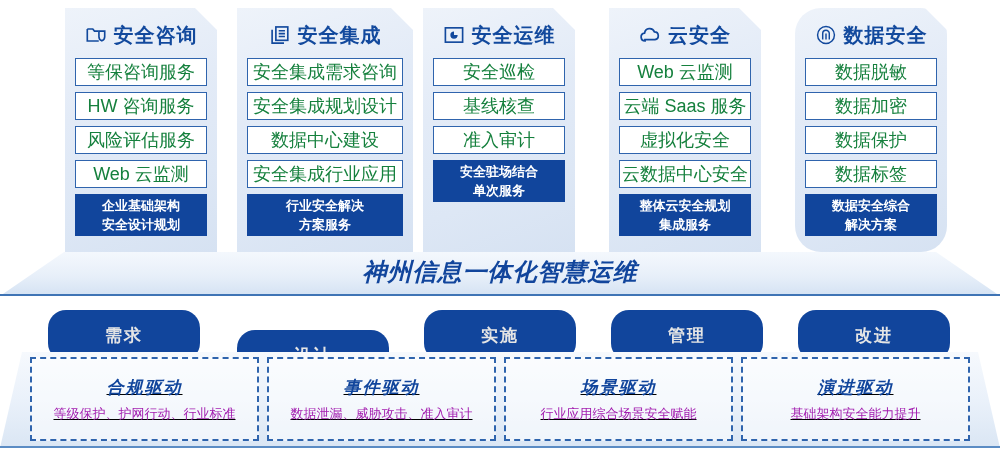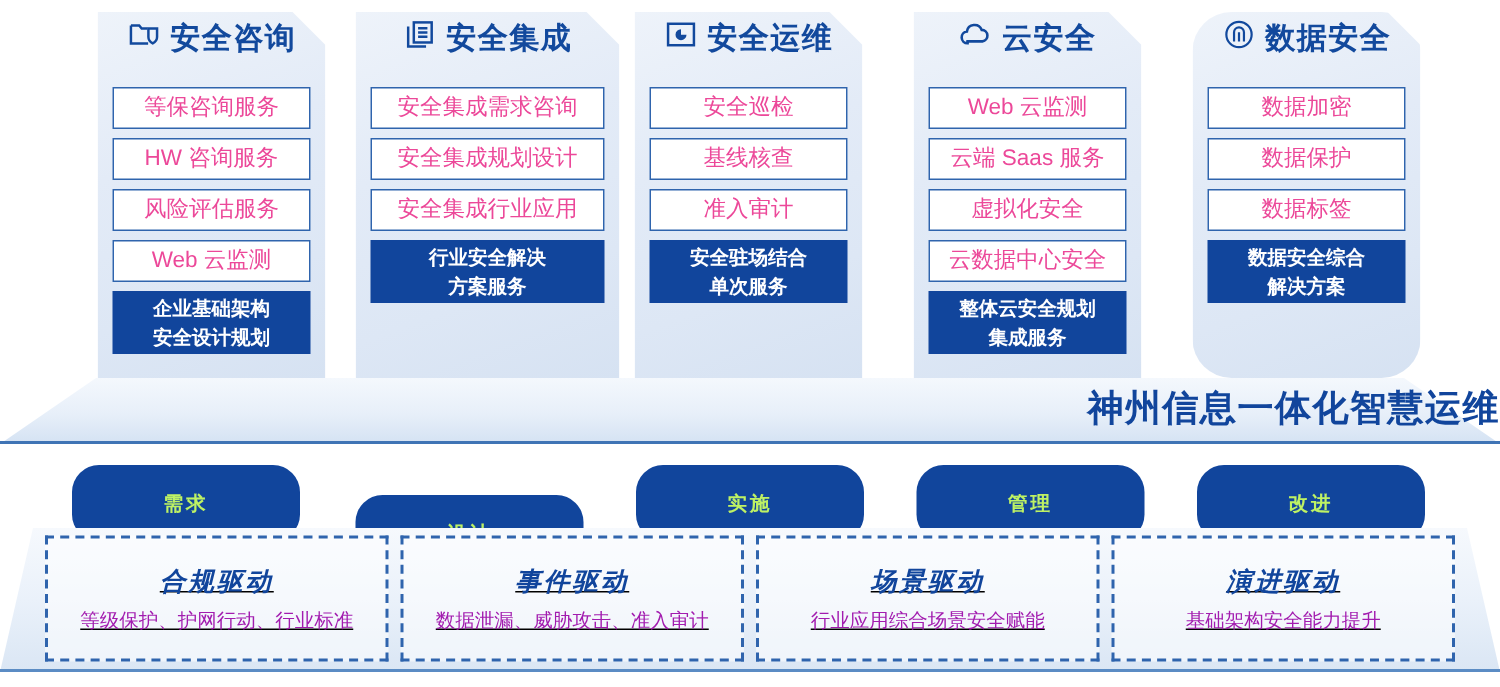--- a/index.html
+++ b/index.html
@@ -38,21 +38,21 @@
     box-sizing: border-box;
   }
   .pillar.p0 { left: 65px;  width: 152px; }
   .pillar.p1 { left: 237px; width: 176px; }
   .pillar.p2 { left: 423px; width: 152px; }
   .pillar.p3 { left: 609px; width: 152px; }
   .pillar.p4 { left: 795px; width: 152px; border-radius: 26px; }
 
   .pillar-head {
     display: flex;
-    align-items: flex-start;
+    align-items: center;
     justify-content: center;
     gap: 7px;
     height: 46px;
     margin-top: 4px;
   }
   .pillar-icon {
     width: 22px;
     height: 22px;
     display: block;
     flex: 0 0 auto;
@@ -71,22 +71,22 @@
     display: flex;
     flex-direction: column;
     gap: 6px;
   }
   .svc-item {
     height: 26px;
     line-height: 26px;
     background: #ffffff;
     border: 1px solid #2f64ad;
     text-align: center;
-    font-size: 15px;
-    color: #ec4899;
+    font-size: 18px;
+    color: #15803d;
     white-space: nowrap;
     overflow: hidden;
   }
   .svc-summary {
     margin: 6px 10px 0 10px;
     height: 42px;
     background: #11459c;
     color: #ffffff;
     font-size: 13px;
     font-weight: bold;
@@ -116,44 +116,45 @@
     top: 294px;
     width: 1000px;
     height: 2px;
     background: #3f74b5;
   }
   #banner-text {
     position: absolute;
     left: 0;
     top: 256px;
     width: 1000px;
-    text-align: right;
+    text-align: center;
     font-size: 24px;
     font-weight: bold;
+    font-style: italic;
     color: #11459c;
     letter-spacing: 1px;
   }
 
   
   #phases {
     position: absolute;
     left: 0;
     top: 310px;
     width: 1000px;
     height: 36px;
   }
   .phase-pill {
     position: absolute;
     top: 0;
     width: 152px;
     height: 51px;
     border-radius: 18px;
     background: #11459c;
-    color: #bef264;
-    font-size: 13px;
+    color: #e5e5e5;
+    font-size: 17px;
     font-weight: bold;
     display: flex;
     align-items: center;
     justify-content: center;
     letter-spacing: 2px;
   }
   .phase-pill.f0 { left: 48px;  }
   .phase-pill.f1 { left: 237px; margin-top: 20px; }
   .phase-pill.f2 { left: 424px; }
   .phase-pill.f3 { left: 611px; }
@@ -252,20 +253,21 @@
             <rect x="7.5" y="3.2" width="13" height="14.6"></rect>
             <path d="M16.4 20.8H3.4V6.2"></path>
             <path d="M10.6 7.4h6.8M10.6 10.5h6.8M10.6 13.6h6.8"></path>
           </svg>
         </span>
         <span class="pillar-title">安全集成</span>
       </div>
       <div class="pillar-list">
         <div class="svc-item">安全集成需求咨询</div>
         <div class="svc-item">安全集成规划设计</div>
+        <div class="svc-item">数据中心建设</div>
         <div class="svc-item">安全集成行业应用</div>
       </div>
       <div class="svc-summary">
         <span>行业安全解决</span>
         <span>方案服务</span>
       </div>
     </div>
 
     <div class="pillar p2">
       <div class="pillar-head">
@@ -314,20 +316,21 @@
         <span class="pillar-icon">
           <svg viewBox="0 0 24 24" fill="none" stroke="#12499d" stroke-width="1.6">
             <circle cx="12" cy="12" r="9.2"></circle>
             <path d="M8.4 17V10.4a3.6 3.6 0 0 1 7.2 0V17"></path>
             <path d="M12 17v-6.6"></path>
           </svg>
         </span>
         <span class="pillar-title">数据安全</span>
       </div>
       <div class="pillar-list">
+        <div class="svc-item">数据脱敏</div>
         <div class="svc-item">数据加密</div>
         <div class="svc-item">数据保护</div>
         <div class="svc-item">数据标签</div>
       </div>
       <div class="svc-summary">
         <span>数据安全综合</span>
         <span>解决方案</span>
       </div>
     </div>
   </div>

